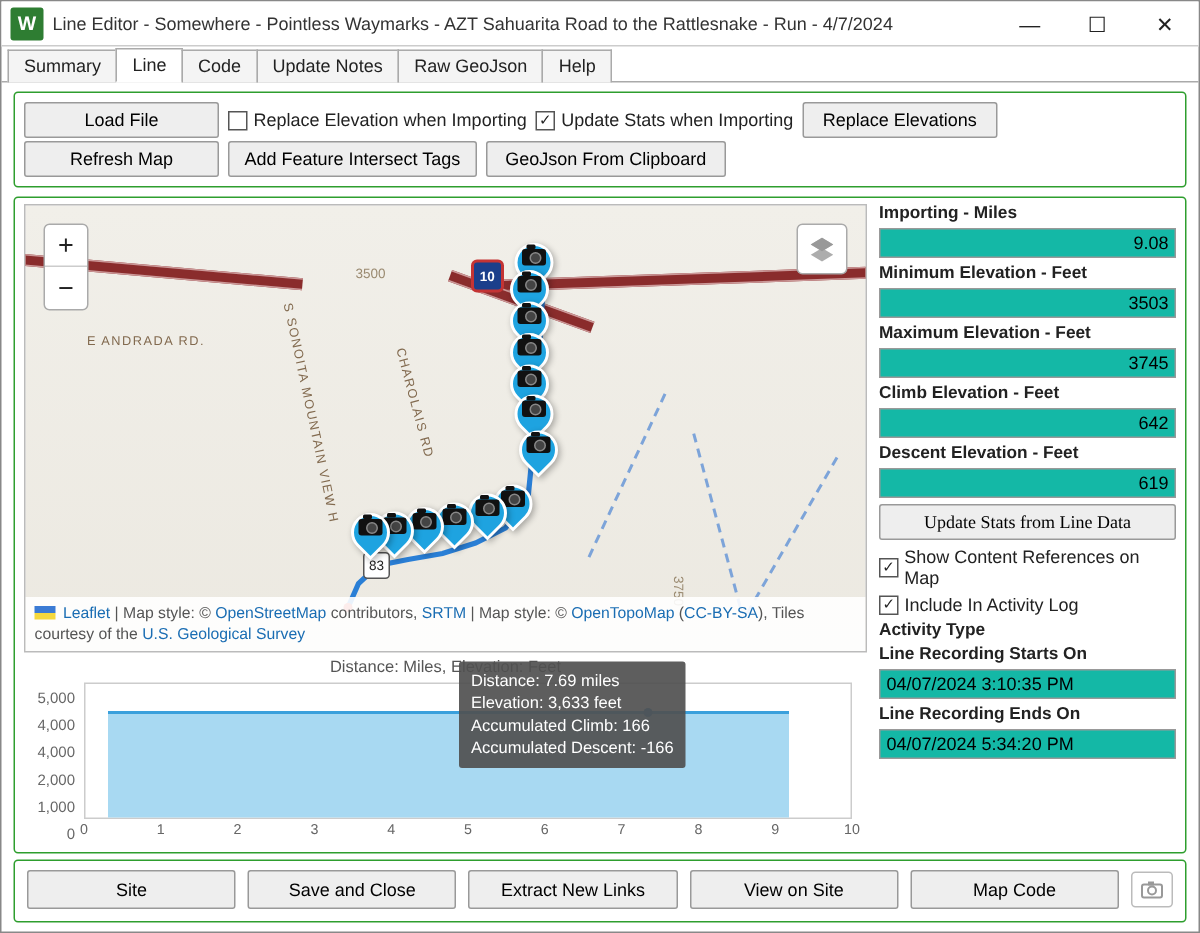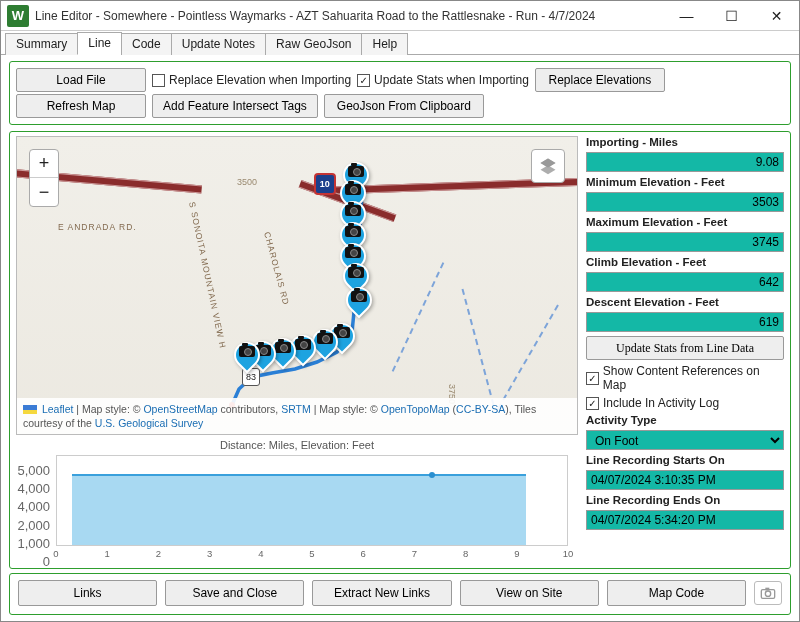--- a/index.html
+++ b/index.html
@@ -38,21 +38,21 @@
   .attribution a { color:#1a6db3; text-decoration:none;}
   .flag { display:inline-block; width:14px; height:9px; background:linear-gradient(#3b7bd4 0 50%,#f5d83d 50% 100%); vertical-align:middle; margin-right:2px;}
   .map-label { position:absolute; font-size:8.5px; color:#826a4f; letter-spacing:1px; z-index:8;}
   .elev-label{position:absolute;font-size:9px;color:#9a8a70;z-index:6;}
   .trail-blue{position:absolute;border-left:2px dashed #7da4d9;height:120px;z-index:4;}
   .chart-area { height:125px; position:relative; }
   .chart-title { text-align:center; font-size:11px; color:#555;}
   .chart-body { position:absolute; top:16px; left:40px; right:10px; bottom:18px; border:1px solid #ccc; background:#fff;}
   .chart-fill { position:absolute; left:3%; right:8%; bottom:0; top:20%; background:#a8d9f2; border-top:2px solid #3aa0dc;}
   .chart-y { position:absolute; left:0; top:16px; bottom:18px; width:38px;}
-  .chart-y div { position:absolute; right:4px; font-size:13px; color:#666; transform:translateY(50%);}
+  .chart-y div { position:absolute; right:4px; font-size:10px; color:#666; transform:translateY(50%);}
   .chart-x { position:absolute; left:40px; right:10px; bottom:0; height:16px;}
   .chart-x div { position:absolute; font-size:9.5px; color:#666; transform:translateX(-50%);}
   .tooltip { position:absolute; top:2px; left:290px; background:rgba(80,80,80,0.92); color:#fff; font-size:11px; padding:6px 8px; border-radius:2px; line-height:1.35; z-index:50; white-space:nowrap;}
   .stat-label { font-size:11.5px; font-weight:600; color:#222;}
   .stat-input { width:100%; border:1px solid #999; background:#14b8a6; padding:2px 4px; text-align:right; font-size:12px; height:20px;}
   .stat-input.left { text-align:left;}
   .bottom-bar { display:flex; gap:8px; padding:6px 8px 8px; align-items:center;}
   .bottom-bar .btn { flex:1; min-width:0; height:26px;}
   .camera-corner { width:28px; height:24px; display:flex; align-items:center; justify-content:center; border:1px solid #bbb; border-radius:3px; color:#888;}
   .route { stroke:#2a7fd6; stroke-width:3.5; fill:none; }
@@ -217,20 +217,26 @@
               <div style="left: 20%;">2</div>
               <div style="left: 30%;">3</div>
               <div style="left: 40%;">4</div>
               <div style="left: 50%;">5</div>
               <div style="left: 60%;">6</div>
               <div style="left: 70%;">7</div>
               <div style="left: 80%;">8</div>
               <div style="left: 90%;">9</div>
               <div style="left: 100%;">10</div>
             </div>
+          <div class="tooltip">
+            <div>Distance: 7.69 miles</div>
+            <div>Elevation: 3,633 feet</div>
+            <div>Accumulated Climb: 166</div>
+            <div>Accumulated Descent: -166</div>
+          </div>
         </div>
       </div>
 
       <div class="stats-col">
         <div class="stat-label">Importing - Miles</div>
         <input class="stat-input" value="9.08" style="">
         <div class="stat-label">Minimum Elevation - Feet</div>
         <input class="stat-input" value="3503" style="">
         <div class="stat-label">Maximum Elevation - Feet</div>
         <input class="stat-input" value="3745" style="">
@@ -241,31 +247,30 @@
         <button class="btn" style="width:100%;min-width:0;font-family:Liberation Serif, serif;">Update Stats from Line Data</button>
         <label class="checkbox">
             <span class="box" id="cb-showrefs">✓</span>
             <span>Show Content References on Map</span>
           </label>
         <label class="checkbox">
             <span class="box" id="cb-includelog">✓</span>
             <span>Include In Activity Log</span>
           </label>
         <div class="stat-label">Activity Type</div>
-        <select class="stat-input"><option>On Foot</option></select>
         <div class="stat-label">Line Recording Starts On</div>
         <input class="stat-input left" value="04/07/2024 3:10:35 PM" style="">
         <div class="stat-label">Line Recording Ends On</div>
         <input class="stat-input left" value="04/07/2024 5:34:20 PM" style="">
       </div>
     </div>
   </div>
 
   <div class="green-frame bottom-bar" style="margin:0 8px 6px;">
-    <button class="btn">Links</button>
+    <button class="btn">Site</button>
     <button class="btn">Save and Close</button>
     <button class="btn">Extract New Links</button>
     <button class="btn">View on Site</button>
     <button class="btn">Map Code</button>
     <div class="camera-corner">
       <svg width="16" height="14" viewBox="0 0 24 20">
           <rect x="2" y="5" width="20" height="13" rx="2" fill="none" stroke="#999" stroke-width="2"></rect>
           <circle cx="12" cy="11" r="4" fill="none" stroke="#999" stroke-width="2"></circle>
           <rect x="8" y="2" width="6" height="4" fill="#999"></rect>
         </svg>

